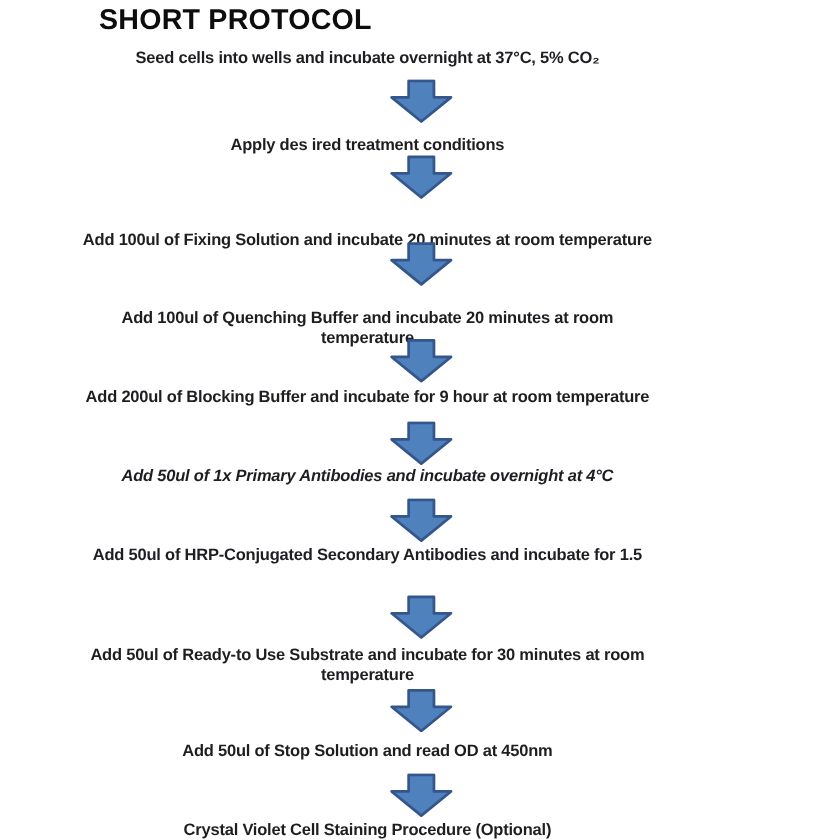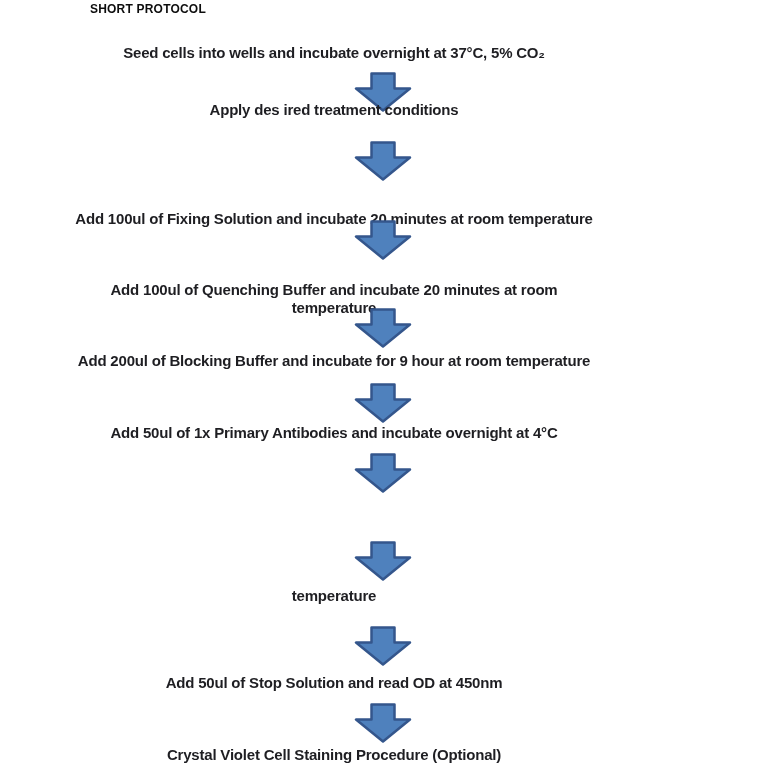--- a/index.html
+++ b/index.html
@@ -13,21 +13,21 @@
     height: 764px;
     background: #ffffff;
     overflow: hidden;
     font-family: "Liberation Sans", "DejaVu Sans", sans-serif;
   }
   .title {
     position: absolute;
     left: 90px;
     top: 2px;
     margin: 0;
-    font-size: 12px;
+    font-size: 26px;
     font-weight: 700;
     color: #0d0d0d;
     letter-spacing: 0.2px;
     white-space: nowrap;
   }
   .step {
     position: absolute;
     left: 0;
     width: 668px;
     text-align: center;
@@ -56,21 +56,21 @@
   <h1 class="title">SHORT PROTOCOL</h1>
   <div id="flow">
       <div class="step" style="top: 44px;">
         <span class="line">Seed cells into wells and incubate overnight at 37°C, 5% CO₂</span>
       </div>
       <div class="arrow" style="top: 72px;">
         <svg width="58" height="40" viewBox="0 0 58 40">
           <polygon points="17.5,1.5 40.5,1.5 40.5,16.5 56,16.5 29,38.5 2,16.5 17.5,16.5" fill="#4F81BD" stroke="#34568C" stroke-width="2.5" stroke-linejoin="round"></polygon>
         </svg>
       </div>
-      <div class="step" style="top: 101px;">
+      <div class="step" style="top: 123px;">
         <span class="line">Apply des ired treatment conditions</span>
       </div>
       <div class="arrow" style="top: 141px;">
         <svg width="58" height="40" viewBox="0 0 58 40">
           <polygon points="17.5,1.5 40.5,1.5 40.5,16.5 56,16.5 29,38.5 2,16.5 17.5,16.5" fill="#4F81BD" stroke="#34568C" stroke-width="2.5" stroke-linejoin="round"></polygon>
         </svg>
       </div>
       <div class="step" style="top: 189px; margin-top: 21px;">
         <span class="line">Add 100ul of Fixing Solution and incubate 20 minutes at room temperature</span>
       </div>
@@ -89,36 +89,38 @@
         </svg>
       </div>
       <div class="step" style="top: 352px;">
         <span class="line">Add 200ul of Blocking Buffer and incubate for 9 hour at room temperature</span>
       </div>
       <div class="arrow" style="top: 383px;">
         <svg width="58" height="40" viewBox="0 0 58 40">
           <polygon points="17.5,1.5 40.5,1.5 40.5,16.5 56,16.5 29,38.5 2,16.5 17.5,16.5" fill="#4F81BD" stroke="#34568C" stroke-width="2.5" stroke-linejoin="round"></polygon>
         </svg>
       </div>
-      <div class="step" style="top: 424px;">
+      <div class="step" style="top: 424px; font-style: italic;">
         <span class="line">Add 50ul of 1x Primary Antibodies and incubate overnight at 4°C</span>
       </div>
       <div class="arrow" style="top: 453px;">
         <svg width="58" height="40" viewBox="0 0 58 40">
           <polygon points="17.5,1.5 40.5,1.5 40.5,16.5 56,16.5 29,38.5 2,16.5 17.5,16.5" fill="#4F81BD" stroke="#34568C" stroke-width="2.5" stroke-linejoin="round"></polygon>
         </svg>
       </div>
       <div class="step" style="top: 496px;">
+        <span class="line">Add 50ul of HRP-Conjugated Secondary Antibodies and incubate for 1.5</span>
       </div>
       <div class="arrow" style="top: 541px;">
         <svg width="58" height="40" viewBox="0 0 58 40">
           <polygon points="17.5,1.5 40.5,1.5 40.5,16.5 56,16.5 29,38.5 2,16.5 17.5,16.5" fill="#4F81BD" stroke="#34568C" stroke-width="2.5" stroke-linejoin="round"></polygon>
         </svg>
       </div>
       <div class="step" style="top: 587px;">
+        <span class="line">Add 50ul of Ready-to Use Substrate and incubate for 30 minutes at room</span>
         <span class="line">temperature</span>
       </div>
       <div class="arrow" style="top: 626px;">
         <svg width="58" height="40" viewBox="0 0 58 40">
           <polygon points="17.5,1.5 40.5,1.5 40.5,16.5 56,16.5 29,38.5 2,16.5 17.5,16.5" fill="#4F81BD" stroke="#34568C" stroke-width="2.5" stroke-linejoin="round"></polygon>
         </svg>
       </div>
       <div class="step" style="top: 674px;">
         <span class="line">Add 50ul of Stop Solution and read OD at 450nm</span>
       </div>

